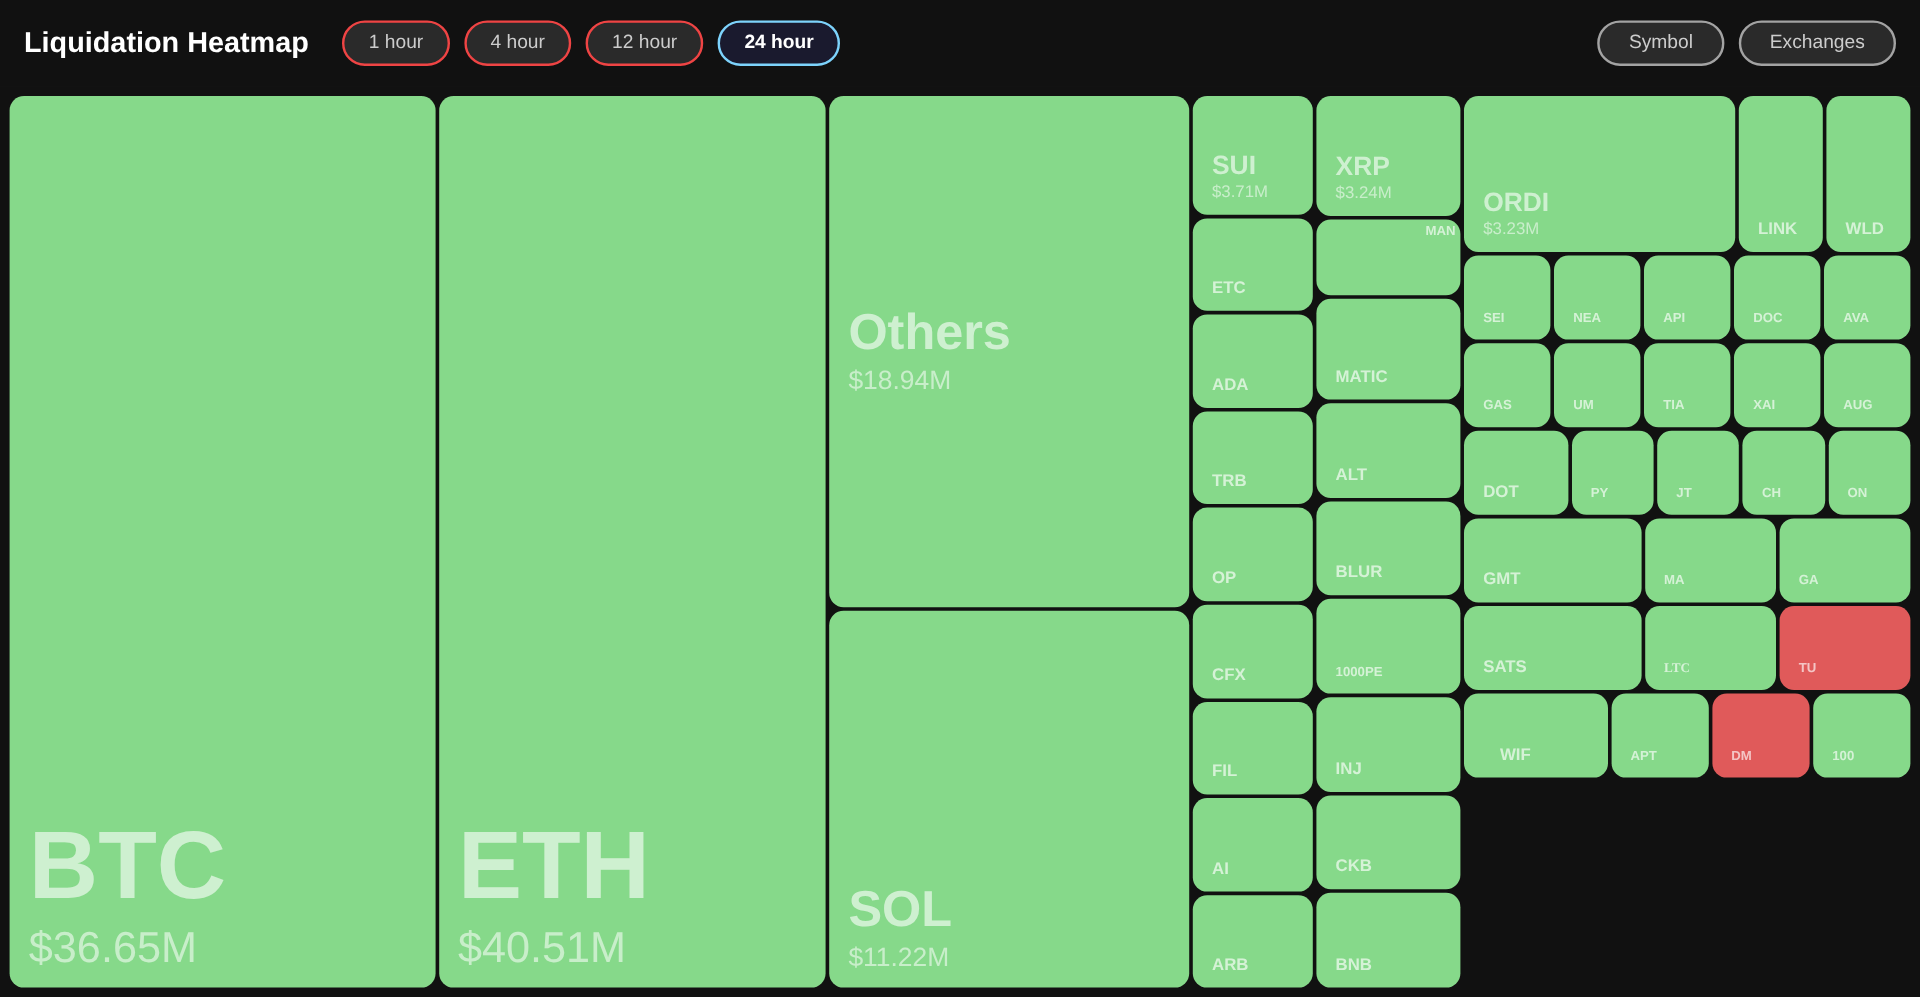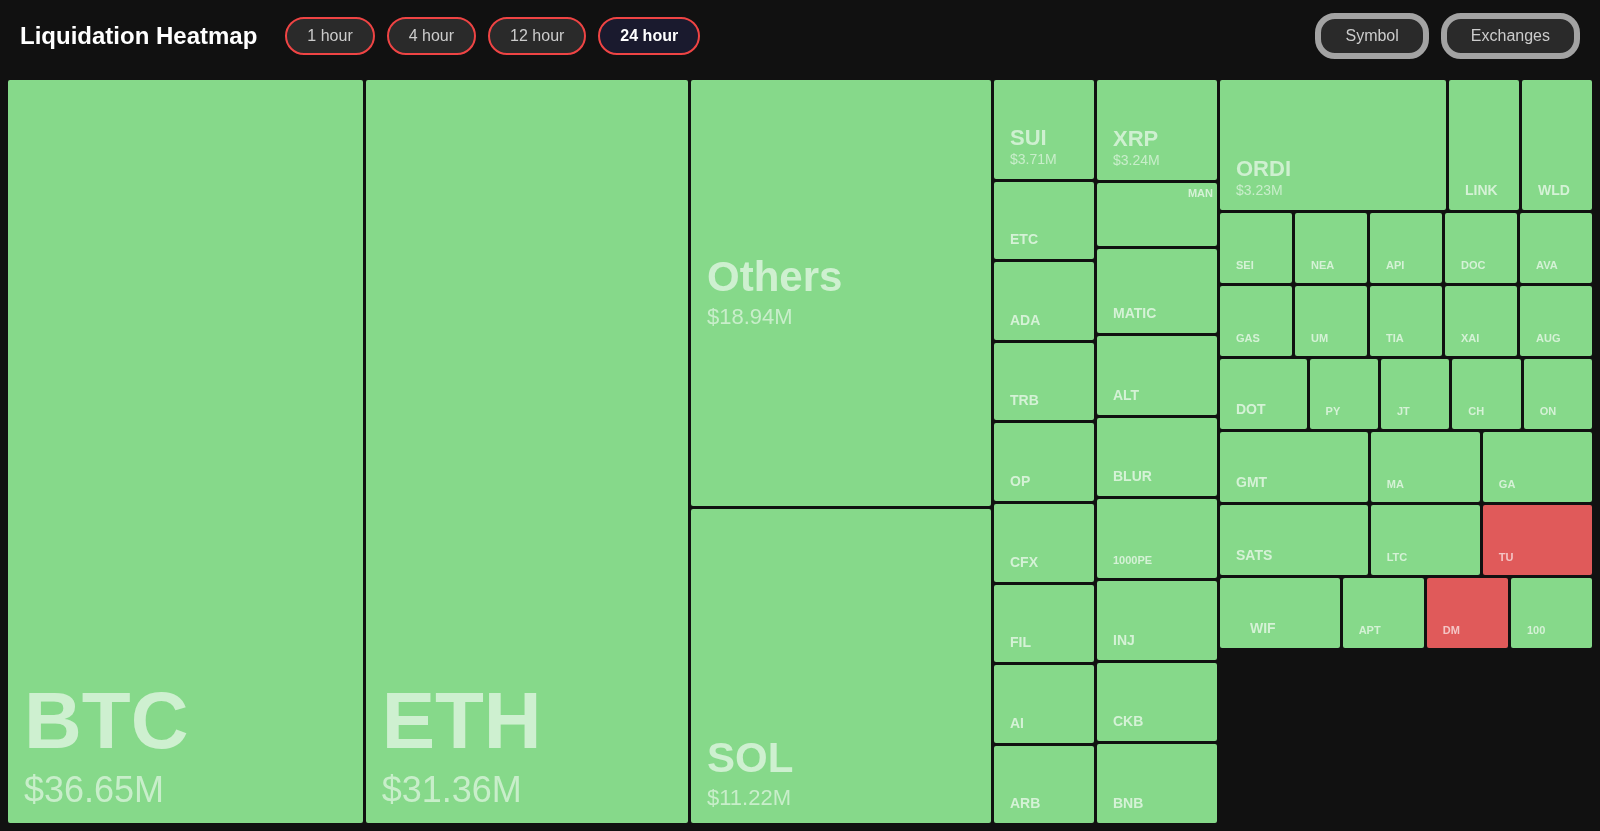--- a/index.html
+++ b/index.html
@@ -30,28 +30,28 @@
       background: #2a2a2a;
       border: 2px solid #ef4444;
       color: #ccc;
       padding: 8px 20px;
       border-radius: 20px;
       font-size: 16px;
       cursor: pointer;
     }
     .time-btn.active {
       background: #1a1a2e;
-      border: 2px solid #ef4444;
+      border: 2px solid #7dd3fc;
       color: white;
       font-weight: 600;
     }
     .spacer { flex: 1; }
     .right-btn {
       background: #2a2a2a;
-      border: 6px solid #a3a3a3;
+      border: 2px solid #a3a3a3;
       color: #ccc;
       padding: 8px 24px;
       border-radius: 20px;
       font-size: 16px;
       cursor: pointer;
     }
     #heatmap {
       width: 1600px;
       height: 759px;
       background: #111;
@@ -74,21 +74,21 @@
       flex: 0 0 300px;
     }
     
     #right-col {
       display: flex;
       gap: 3px;
       flex: 1;
     }
     .cell {
       background: #86d98a;
-      border-radius: 2px;
+      border-radius: 12px;
       display: flex;
       flex-direction: column;
       align-items: flex-start;
       justify-content: flex-end;
       padding: 12px 16px;
       color: rgba(255,255,255,0.85);
       overflow: hidden;
       position: relative;
     }
     .cell.red { background: #e05a5a; }
@@ -170,21 +170,21 @@
 
 <div id="heatmap">
 
   <div id="left-col">
     <div class="cell" style="flex:1;">
       <div class="cell-name-lg">BTC</div>
       <div class="cell-value-lg">$36.65M</div>
     </div>
     <div class="cell" style="flex:0.9;">
       <div class="cell-name-lg">ETH</div>
-      <div class="cell-value-lg">$31.36M</div>
+      <div class="cell-value-lg">$40.51M</div>
     </div>
   </div>
 
   <div id="mid-col">
     <div class="cell" style="flex:1; align-items:flex-start; justify-content:center;">
       <div class="cell-name-md">Others</div>
       <div class="cell-value-md">$18.94M</div>
     </div>
     <div class="cell" style="flex:0.72; align-items:flex-start; justify-content:flex-end;">
       <div class="cell-name-md">SOL</div>
@@ -334,21 +334,21 @@
         </div>
         <div class="cell" style="flex:1;">
           <div class="cell-name-xxs">GA</div>
         </div>
       </div>
 
       <div style="display:flex;gap:3px;flex:0 0 70px;">
         <div class="cell" style="flex:1.5;">
           <div class="cell-name-xs">SATS</div>
         </div>
-        <div class="cell" style="flex:1;">
+        <div class="cell" style="flex:1;font-family:Liberation Serif, serif;">
           <div class="cell-name-xxs">LTC</div>
         </div>
         <div class="cell red" style="flex:1;">
           <div class="cell-name-xxs">TU</div>
         </div>
       </div>
 
       <div style="display:flex;gap:3px;flex:0 0 70px;">
         <div class="cell" style="flex:1.5;padding-left:30px;">
           <div class="cell-name-xs">WIF</div>

